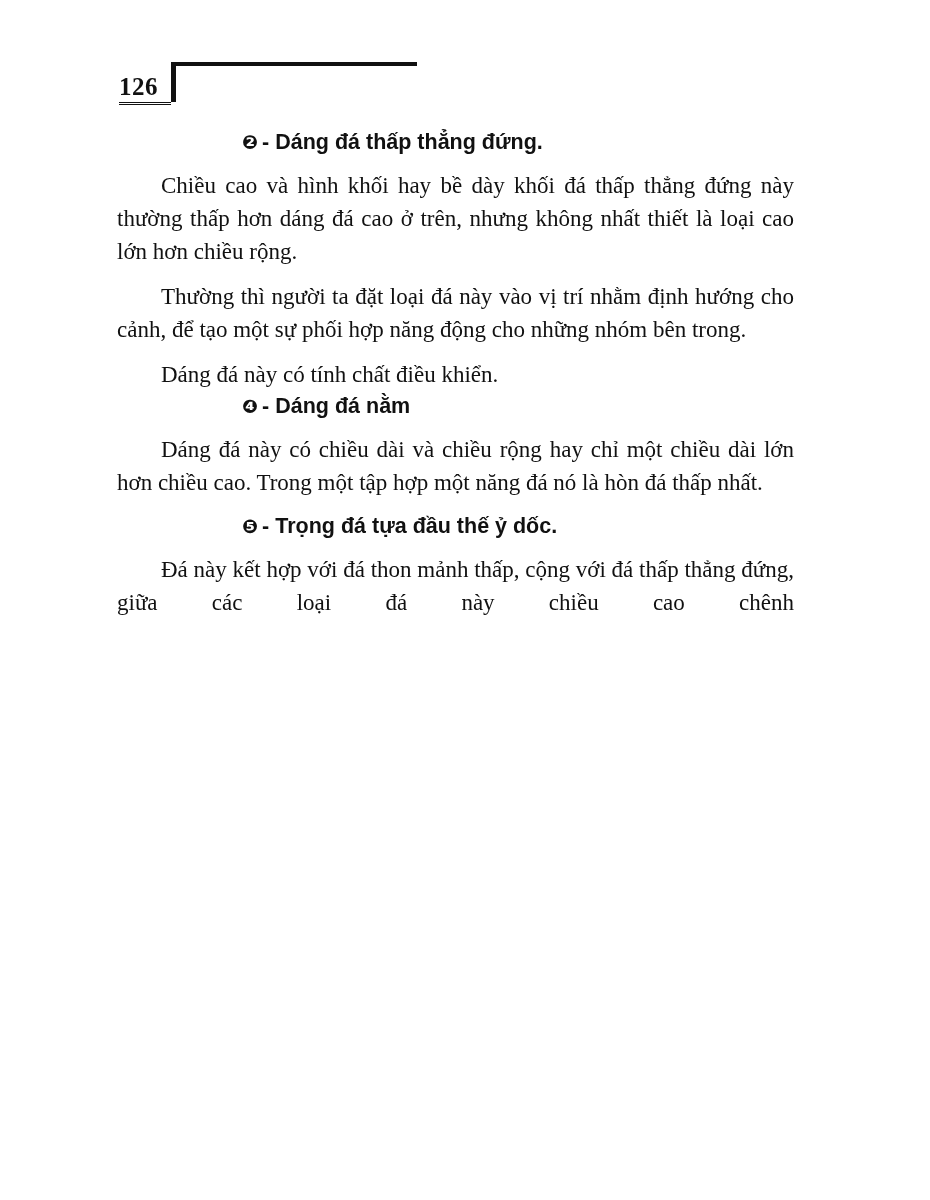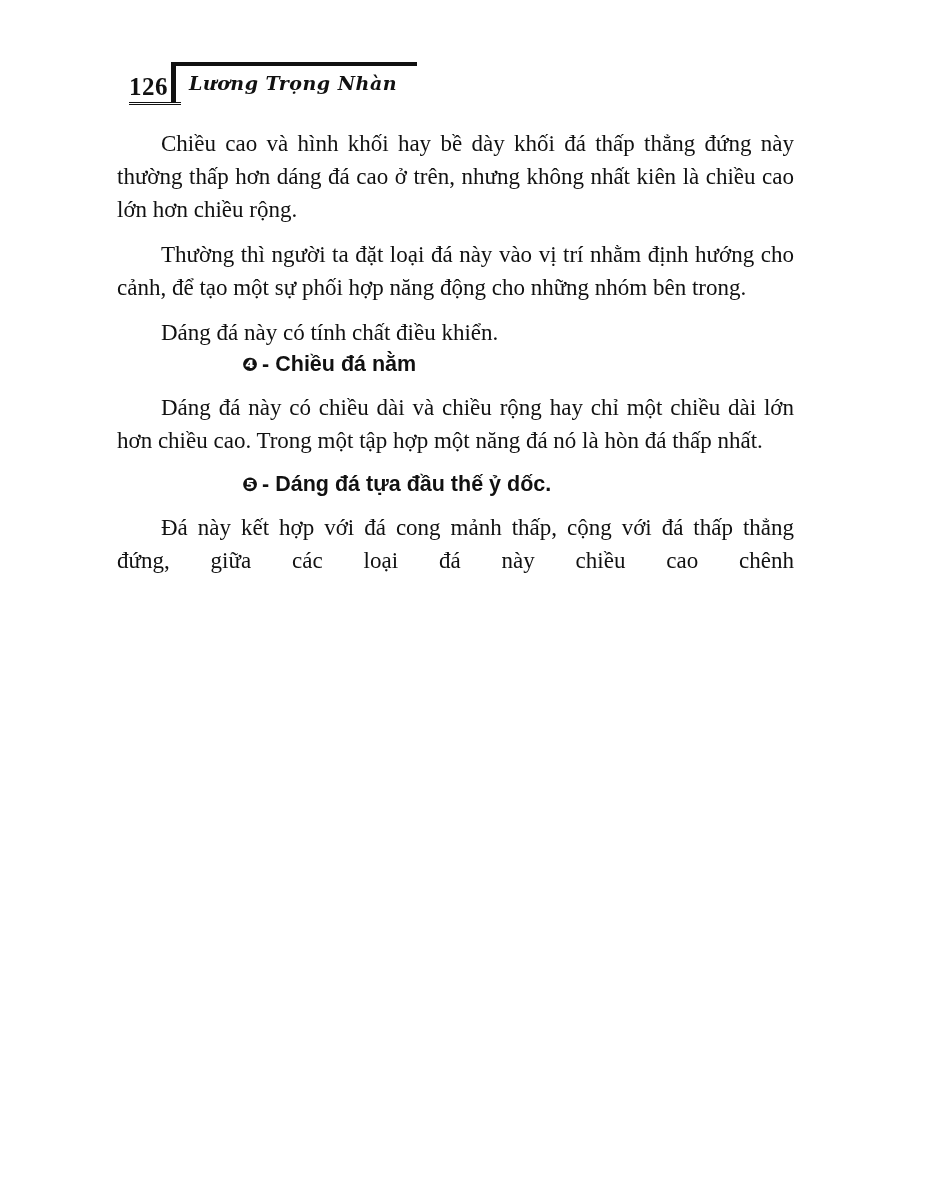--- a/index.html
+++ b/index.html
@@ -17,21 +17,21 @@
     }
     .page-header {
       position: absolute;
       left: 117px;
       top: 60px;
       width: 300px;
       height: 45px;
     }
     .page-number {
       position: absolute;
-      left: 12px;
+      left: 2px;
       top: 14px;
       font-family: "Liberation Serif", serif;
       font-size: 25px;
       font-weight: bold;
       letter-spacing: 0.5px;
       line-height: 26px;
       padding-bottom: 2px;
       border-bottom: 3px double #111;
       width: 52px;
     }
@@ -93,29 +93,29 @@
     }
     .para.tight { margin-bottom: 0; }
   </style>
 </head>
 <body>
 
 <div class="page-header">
   <span class="page-number">126</span>
   <div class="header-rule-top"></div>
   <div class="header-rule-vert"></div>
-  <span class="running-title">Lương Trọng Nhàn</span>
 </div>
 
 <div class="content">
 
-  <p class="para">Chiều cao và hình khối hay bề dày khối đá thấp thẳng đứng này thường thấp hơn dáng đá cao ở trên, nhưng không nhất kiên là chiều cao lớn hơn chiều rộng.</p>
+  <h2 class="heading"><span class="num">❷</span><span>- Dáng đá thấp thẳng đứng.</span></h2>
+  <p class="para">Chiều cao và hình khối hay bề dày khối đá thấp thẳng đứng này thường thấp hơn dáng đá cao ở trên, nhưng không nhất thiết là loại cao lớn hơn chiều rộng.</p>
 
   <p class="para">Thường thì  người ta đặt loại đá này vào vị trí nhằm định hướng cho cảnh, để tạo một sự phối hợp năng động cho những nhóm bên trong.</p>
   <p class="para tight">Dáng đá này có tính chất điều khiển.</p>
 
-  <h2 class="heading"><span class="num">❹</span><span>- Chiều đá nằm</span></h2>
+  <h2 class="heading"><span class="num">❹</span><span>- Dáng đá nằm</span></h2>
   <p class="para">Dáng đá này có chiều dài và chiều rộng hay chỉ một chiều dài lớn hơn chiều cao. Trong một tập hợp một năng đá nó là hòn đá thấp nhất.</p>
 
-  <h2 class="heading"><span class="num">❺</span><span>- Dáng đá tựa đầu thế ỷ dốc.</span></h2>
-  <p class="para" style="text-align-last: justify;">Đá này kết hợp với đá cong mảnh thấp, cộng với đá thấp thẳng đứng, giữa các loại đá này chiều cao chênh</p>
+  <h2 class="heading"><span class="num">❺</span><span>- Trọng đá tựa đầu thế ỷ dốc.</span></h2>
+  <p class="para" style="text-align-last: justify;">Đá này kết hợp với đá thon mảnh thấp, cộng với đá thấp thẳng đứng, giữa các loại đá này chiều cao chênh</p>
 
 </div>
 
 </body></html>

